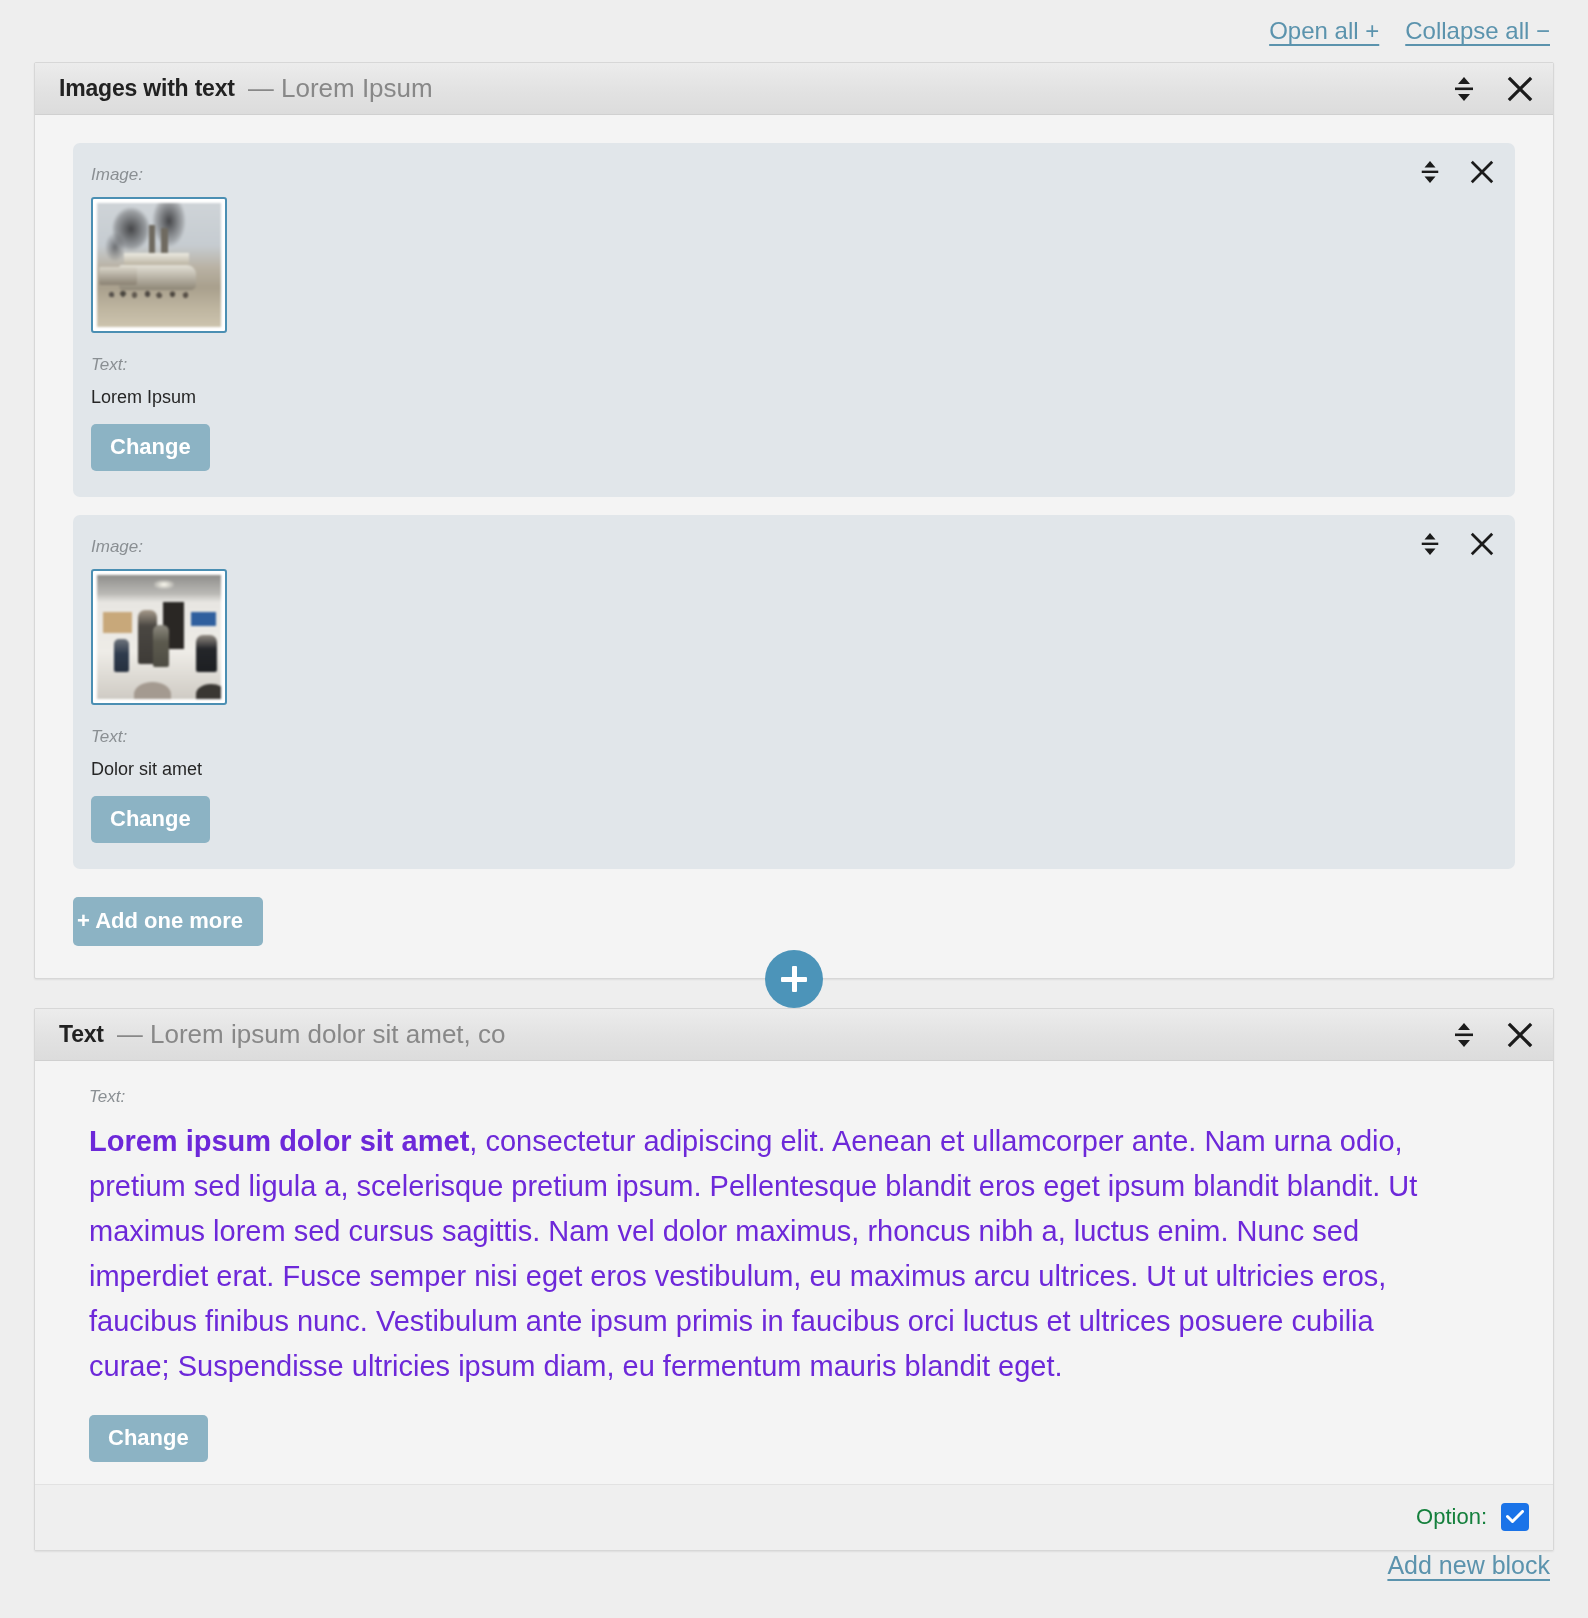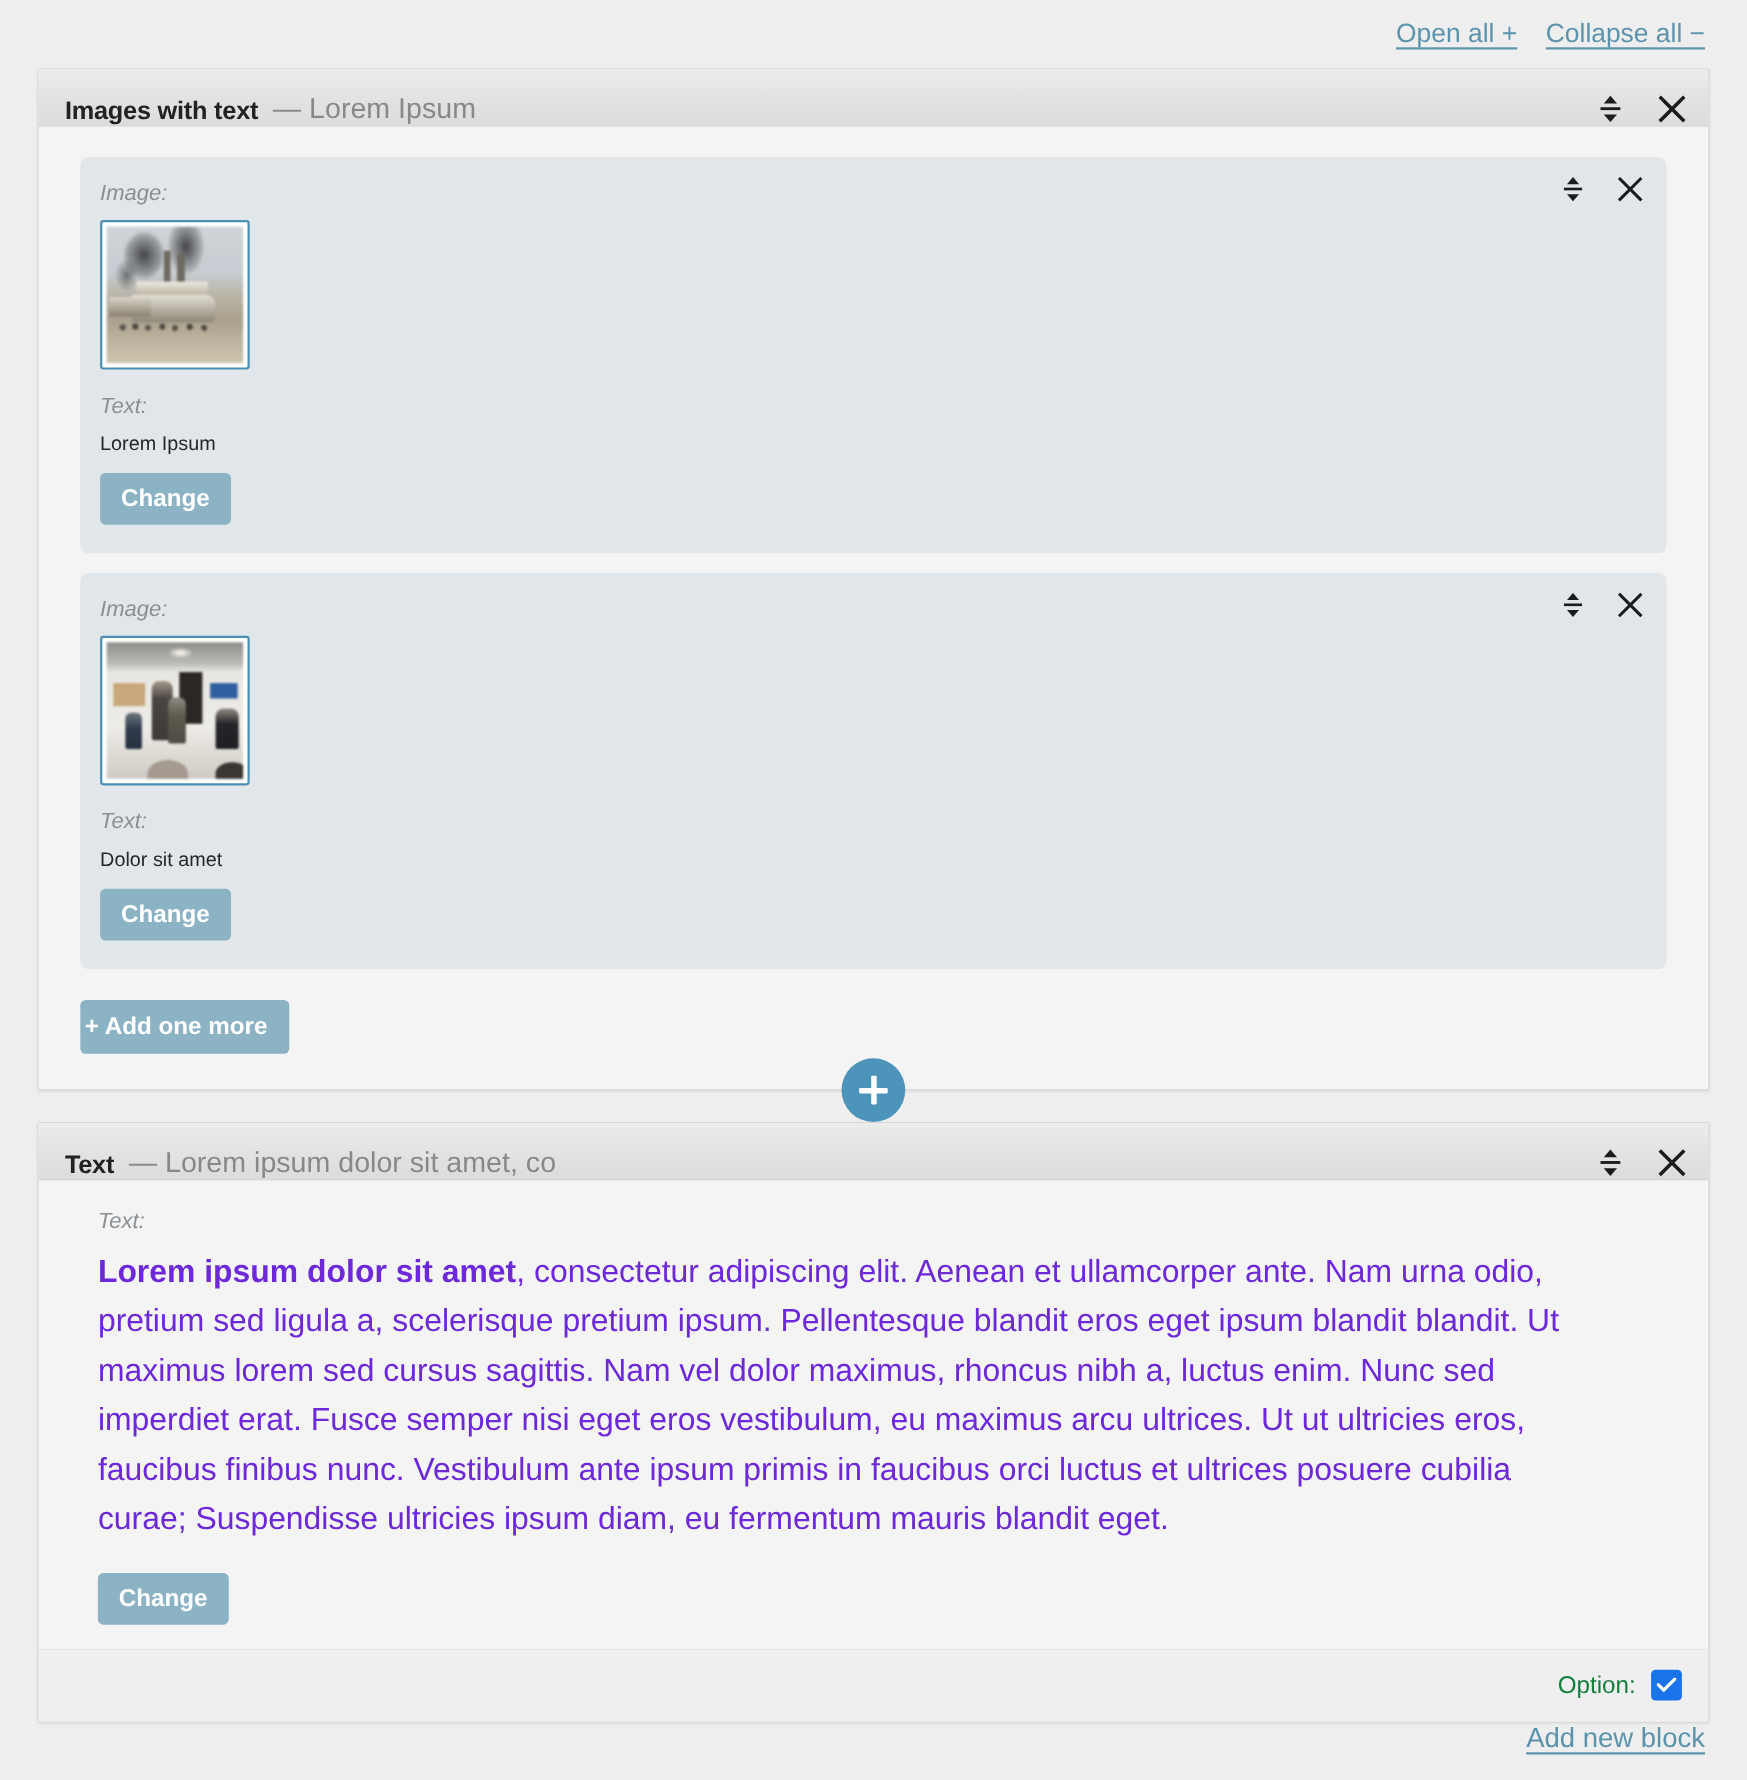--- a/index.html
+++ b/index.html
@@ -38,21 +38,21 @@
     background: #f4f4f4;
     border: 1px solid #d7d7d7;
     border-radius: 2px;
     box-shadow: 0 1px 2px rgba(0,0,0,0.07);
   }
   .block-header {
     position: relative;
     height: 52px;
     background: linear-gradient(to bottom, #ececec 0%, #e2e2e2 55%, #dcdcdc 100%);
     border-bottom: 1px solid #d0d0d0;
-    display: flex; align-items: flex-end;
+    display: flex; align-items: center;
     padding: 0 18px 0 24px;
   }
   .block-title {
     font-size: 23px;
     font-weight: bold;
     color: #222;
     letter-spacing: -0.2px;
   }
   .block-subtitle {
     font-size: 26px;
@@ -83,21 +83,21 @@
     border-radius: 7px;
     padding: 22px 24px 26px 18px;
     margin-bottom: 18px;
   }
   .item-actions {
     position: absolute;
     top: 14px; right: 18px;
     display: flex; align-items: center; gap: 22px;
   }
   .field-label {
-    font-size: 20px;
+    font-size: 17px;
     font-style: italic;
     color: #8a8f93;
     margin: 0 0 12px 0;
   }
   .thumb {
     width: 136px; height: 136px;
     border: 2px solid #4b8fb3;
     border-radius: 3px;
     padding: 4px;
     background: #ffffff;

